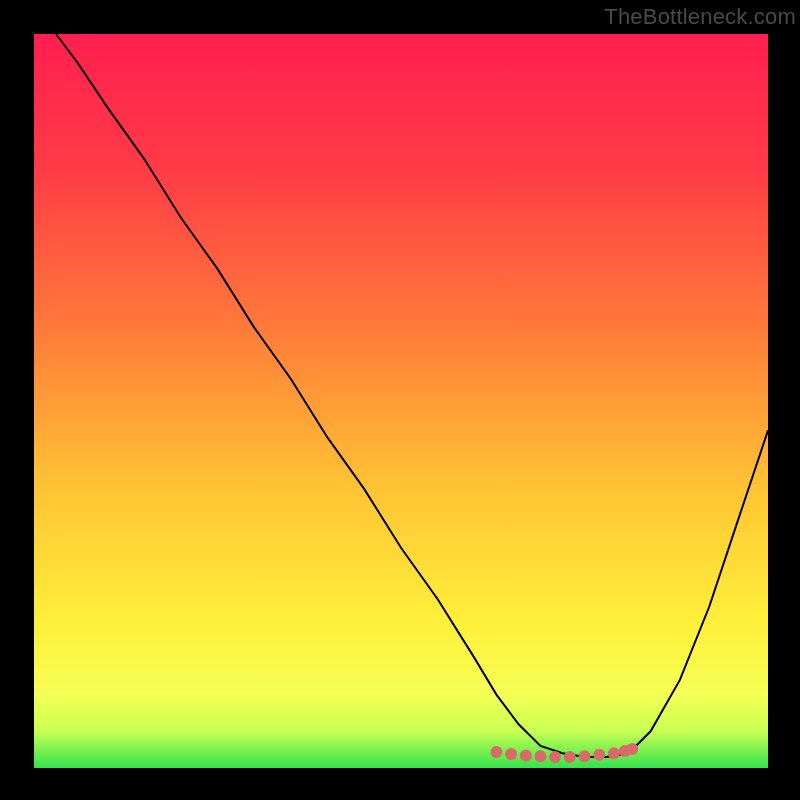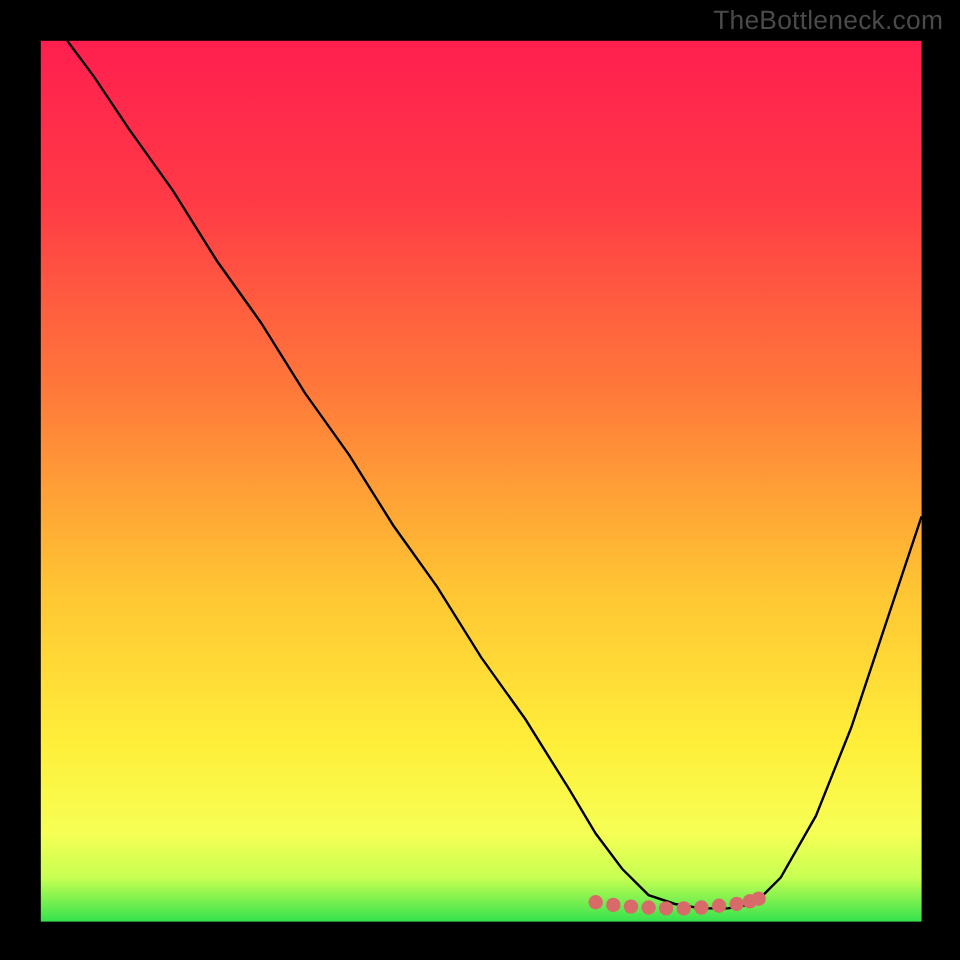--- a/index.html
+++ b/index.html
@@ -1,17 +1,17 @@
 <!DOCTYPE html>
 <html><head>
 <meta charset="utf-8">
 <style>
   html,body{margin:0;padding:0;width:800px;height:800px;background:#000;overflow:hidden}
   .stage{position:relative;width:800px;height:800px}
-  .watermark{position:absolute;top:4px;right:14px;font:22px Arial,Helvetica,sans-serif;color:#4a4a4a;letter-spacing:.2px}
+  .watermark{position:absolute;top:4px;right:4px;font:22px Arial,Helvetica,sans-serif;color:#4a4a4a;letter-spacing:.2px}
   svg{display:block}
 </style>
 </head>
 <body>
 
 <div class="stage">
   <svg id="chart-svg" width="800" height="800" viewBox="0 0 800 800">
     <defs>
       <linearGradient id="bg-grad" x1="0" y1="0" x2="0" y2="1">
           <stop offset="0%" stop-color="#ff1f4f"></stop>

